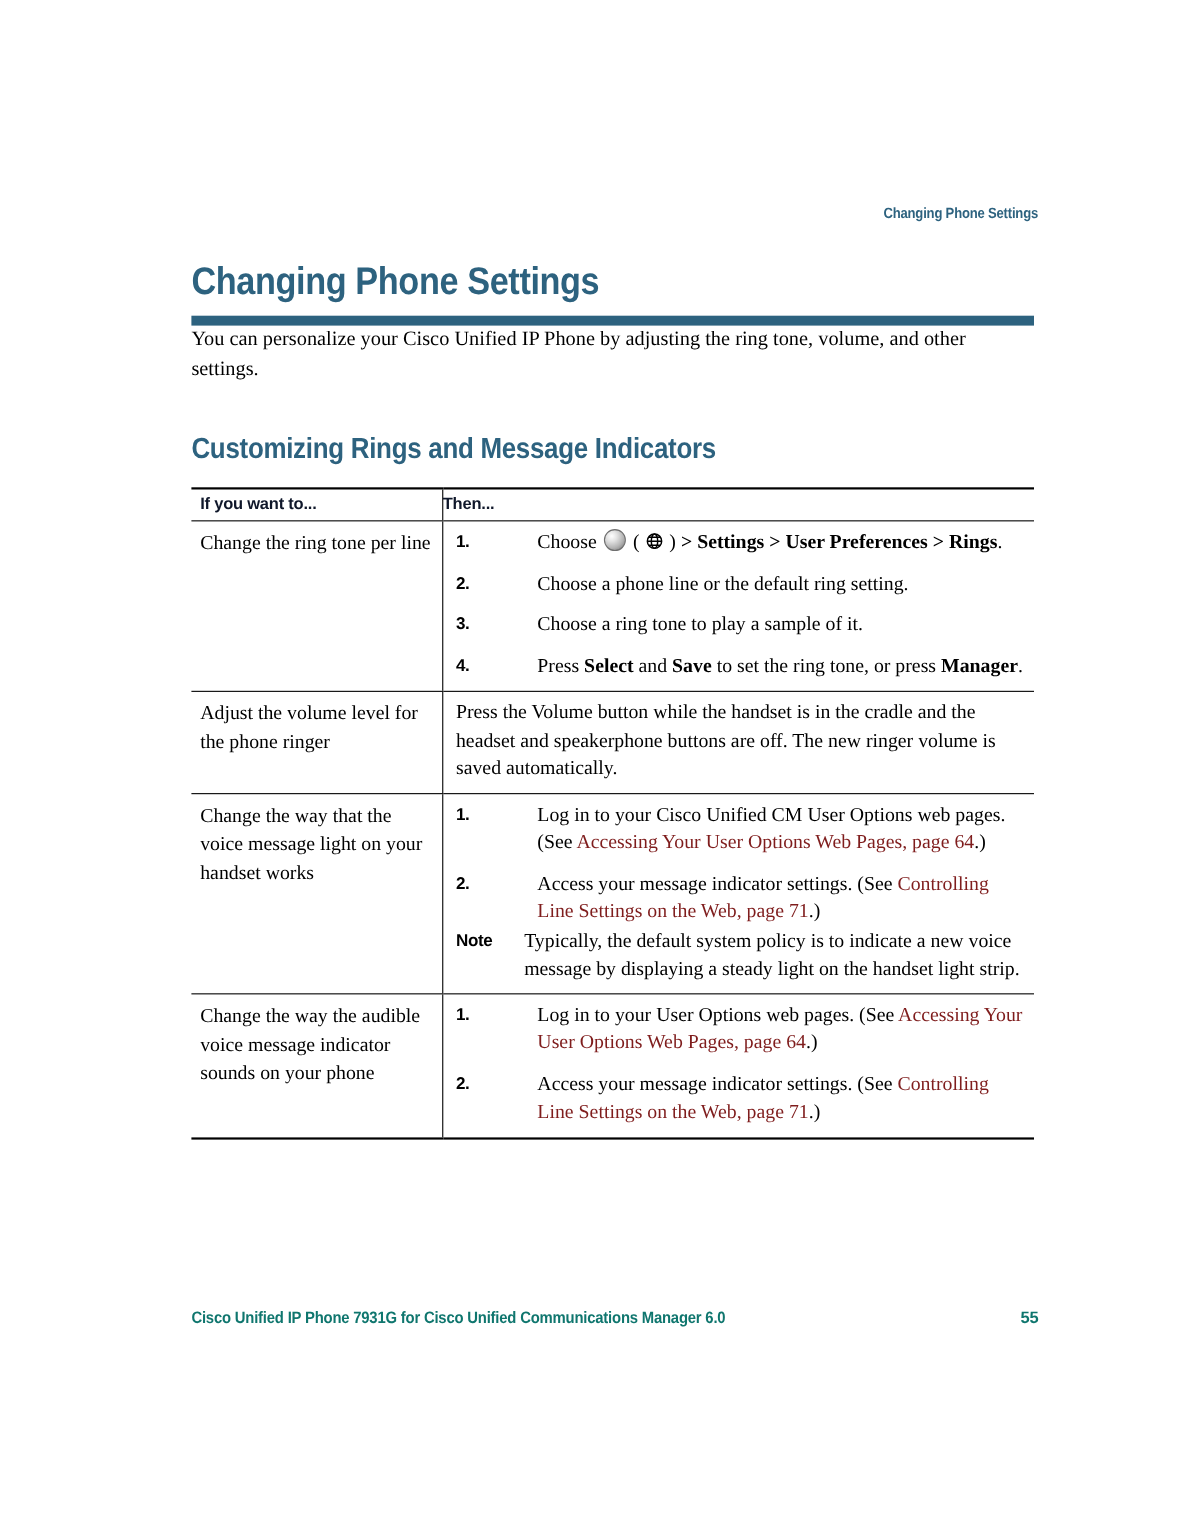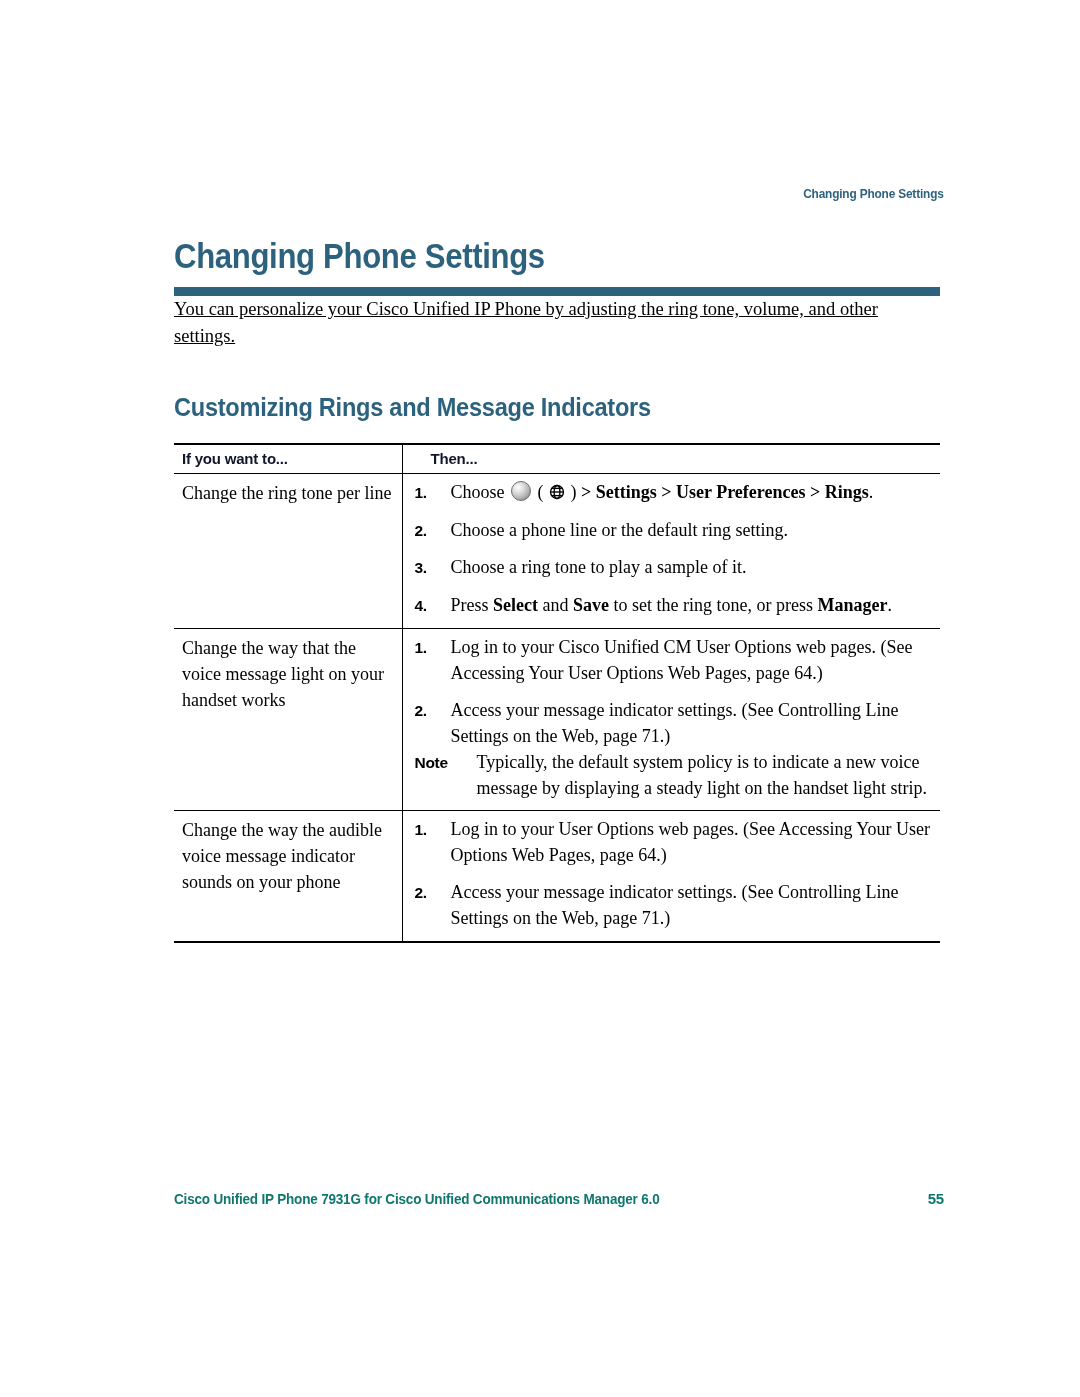--- a/index.html
+++ b/index.html
@@ -62,21 +62,20 @@
     height: 9px;
     background: #2d627f;
     width: 766px;
   }
 
   p.body-text {
     margin: 0;
     font-size: 18.5px;
     line-height: 27px;
     text-align: left;
-    text-decoration: underline;
   }
 
   .intro-para {
     margin-top: 40px;
   }
 
   h2.section-title {
     margin: 41px 0 0 0;
     font-family: "Liberation Sans", "DejaVu Sans", sans-serif;
     font-weight: bold;
@@ -109,21 +108,21 @@
     font-size: 15px;
     letter-spacing: -0.2px;
     color: #0f172a;
     padding: 5px 10px 6px 8px;
     border-top: 2.6px solid #000;
     border-bottom: 1px solid #000;
     vertical-align: bottom;
   }
   table.proc-table thead th.th-then {
     border-left: 1px solid #000;
-    padding-left: 28px;
+    padding-left: 0;
     margin-left: 16px;
   }
 
   table.proc-table tbody td {
     vertical-align: top;
     font-size: 18px;
     line-height: 25.5px;
     border-bottom: 1px solid #000;
     padding: 6px 10px 9px 8px;
   }
@@ -158,20 +157,21 @@
     left: 0;
     top: 0;
     font-family: "Liberation Sans", "DejaVu Sans", sans-serif;
     font-weight: bold;
     font-size: 15.5px;
     letter-spacing: -0.3px;
   }
   ol.steps > li .step-text {
     display: block;
     line-height: 25.5px;
+    margin-left: 38px;
   }
 
   
   .plain-steps p {
     margin: 0;
     line-height: 25.5px;
   }
 
   
   .note-block {
@@ -187,21 +187,21 @@
     font-size: 15.5px;
     letter-spacing: -0.3px;
   }
   .note-block .note-text {
     display: block;
     line-height: 25.5px;
   }
 
   b.term { font-weight: bold; }
   a.xref, span.xref {
-    color: #000000;
+    color: #7f1d1d;
     text-decoration: none;
   }
 
   
   .icon-inline {
     display: inline-block;
     vertical-align: -3px;
   }
   .settings-ball {
     width: 20px;
@@ -297,20 +297,30 @@
                 </li>
                 <li>
                   <span class="num">4.</span>
                   <span class="step-text">Press <b class="term">Select</b> and <b class="term">Save</b> to set the ring tone, or press <b class="term">Manager</b>.</span>
                 </li>
               </ol>
             </td>
           </tr>
           <tr>
             <td class="cell-want">
+              <p>Adjust the volume level for the phone ringer</p>
+            </td>
+            <td class="cell-then">
+              <div class="plain-steps">
+                <p>Press the Volume button while the handset is in the cradle and the headset and speakerphone buttons are off. The new ringer volume is saved automatically.</p>
+              </div>
+            </td>
+          </tr>
+          <tr>
+            <td class="cell-want">
               <p>Change the way that the voice message light on your handset works</p>
             </td>
             <td class="cell-then">
               <ol class="steps">
                 <li>
                   <span class="num">1.</span>
                   <span class="step-text">Log in to your Cisco Unified CM User Options web pages. (See <span class="xref">Accessing Your User Options Web Pages, page 64</span>.)</span>
                 </li>
                 <li>
                   <span class="num">2.</span>

